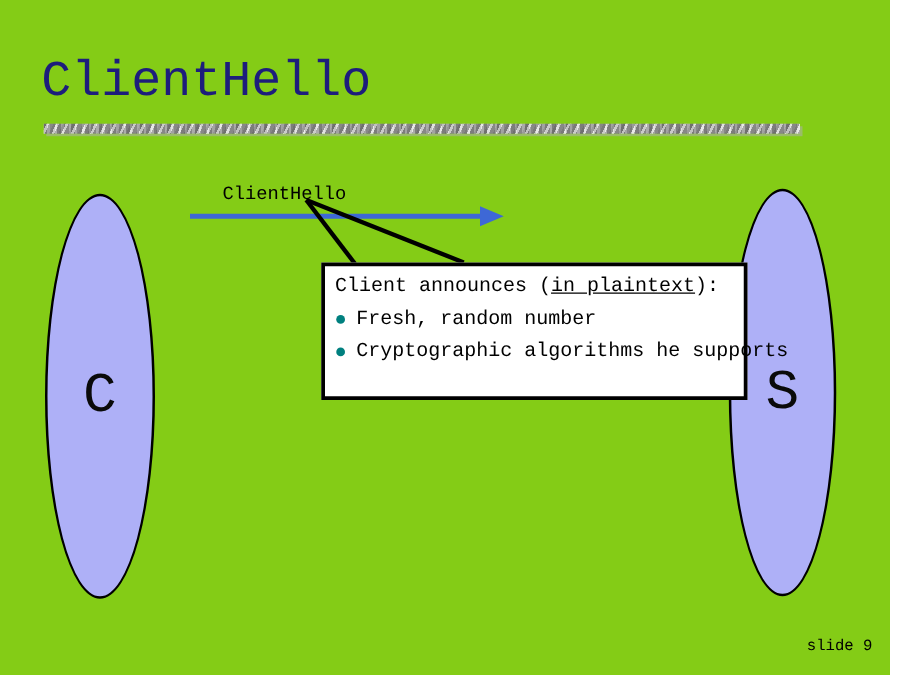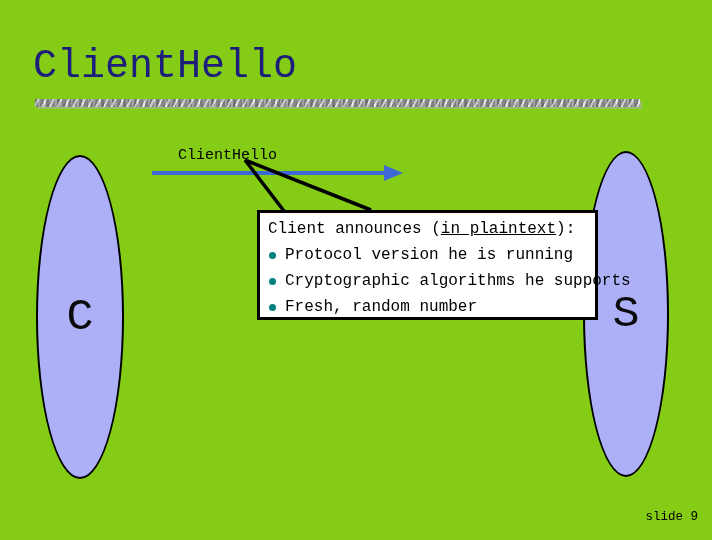--- a/index.html
+++ b/index.html
@@ -91,28 +91,24 @@
   <svg class="callout-lines" viewBox="0 0 720 540" aria-hidden="true">
     <line x1="245" y1="160" x2="284" y2="211"></line>
     <line x1="245" y1="160" x2="371" y2="210"></line>
   </svg>
 
   <div class="callout-box">
     <div class="callout-intro"><span>Client announces (</span><span class="u">in plaintext</span><span>):</span></div>
     <ul class="callout-bullets">
       <li>
         <span class="dot"></span>
-        <span>Protocol version he is running</span>
+        <span>Fresh, random number</span>
       </li>
       <li>
         <span class="dot"></span>
         <span>Cryptographic algorithms he supports</span>
-      </li>
-      <li>
-        <span class="dot"></span>
-        <span>Fresh, random number</span>
       </li>
     </ul>
   </div>
 
   <div class="footer">slide 9</div>
 
 </div>
 
 </body></html>

